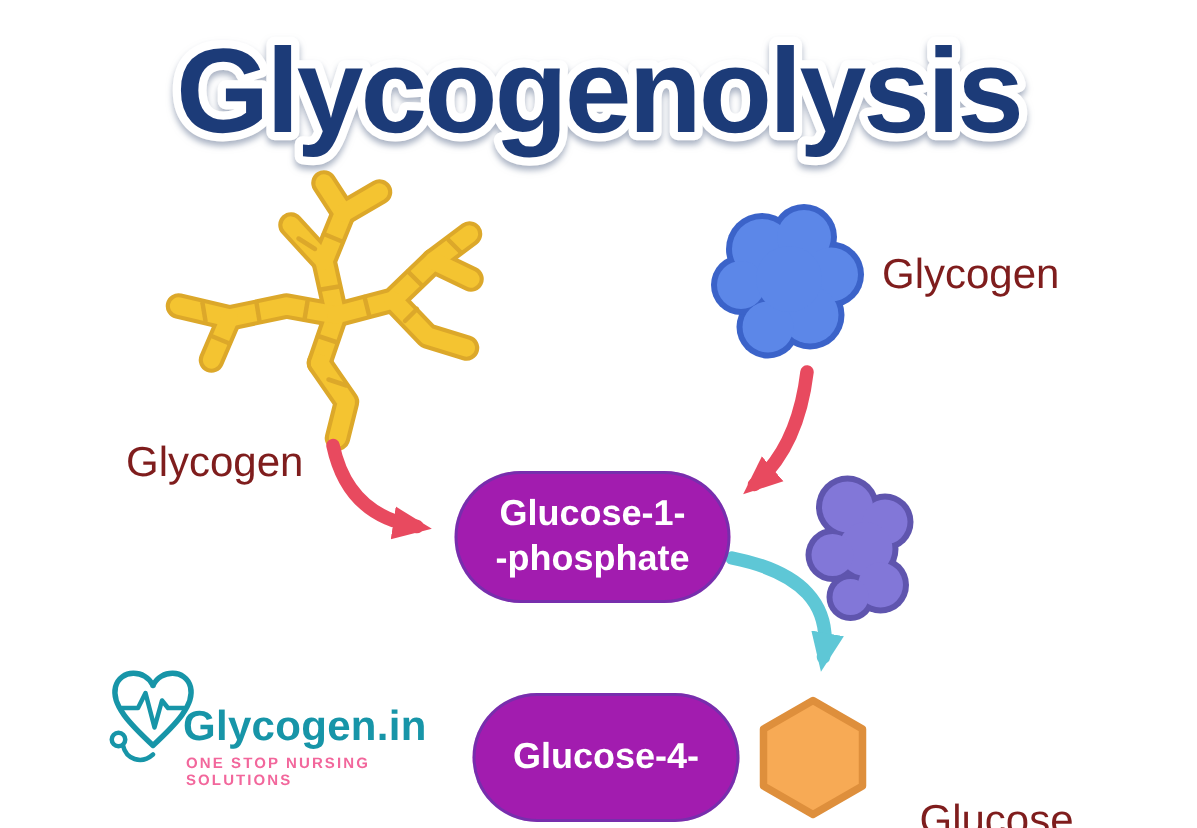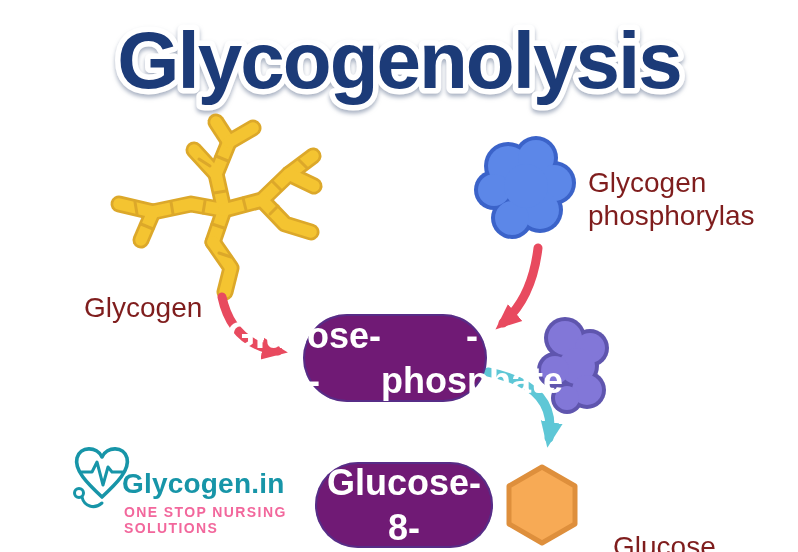--- a/index.html
+++ b/index.html
@@ -4,23 +4,23 @@
 <style>
   html,body { margin:0; padding:0; background:#ffffff; }
   #canvas {
     position:relative; width:798px; height:552px; overflow:hidden;
     background:#ffffff; font-family:"Liberation Sans", sans-serif;
   }
   #artwork { position:absolute; left:0; top:0; z-index:1; }
 
   .box {
     position:absolute; z-index:2;
-    background:#701a75; border-radius:46px; color:#ffffff;
-    display:flex; flex-direction:row; align-items:center; justify-content:center;
-    font-size:36px; font-weight:600; line-height:1.25; text-align:center;
+    background:#a21caf; border-radius:46px; color:#ffffff;
+    display:flex; flex-direction:column; align-items:center; justify-content:center;
+    font-size:24px; font-weight:600; line-height:1.25; text-align:center;
     box-shadow: inset 0 0 0 2px rgba(40,80,170,.35);
   }
   #box-g1p { left:303px; top:314px; width:184px; height:88px; }
   #box-g6p { left:315px; top:462px; width:178px; height:86px; }
 
   .label {
     position:absolute; z-index:2; color:#7f1d1d;
     font-size:28px; font-weight:500; line-height:1.18;
   }
   #label-glycogen  { left:84px;  top:291px; }
@@ -30,21 +30,21 @@
   .label span { display:block; }
 
   #logo { position:absolute; left:72px; top:436px; width:230px; height:100px; z-index:2; }
   #logo-heart { position:absolute; left:0; top:6px; }
   #logo-name {
     position:absolute; left:50px; top:32px;
     font-size:28px; font-weight:bold; color:#1795a8; letter-spacing:0.2px;
   }
   #logo-tagline {
     position:absolute; left:52px; top:68px;
-    font-size:14px; font-weight:bold; color:#f2679c; letter-spacing:1.4px;
+    font-size:10px; font-weight:bold; color:#f2679c; letter-spacing:1.4px;
   }
 </style>
 </head>
 <body>
 
 <div id="canvas">
 
   <svg id="artwork" width="798" height="552" viewBox="0 0 798 552">
     <defs>
       <filter id="titleShadow" x="-20%" y="-20%" width="140%" height="140%">
@@ -147,28 +147,27 @@
     <path d="M222,297 Q232,344 278,351" fill="none" stroke="#e84a5f" stroke-width="9" stroke-linecap="round" marker-end="url(#headRed)"></path>
     <path d="M538,248 Q532,298 503,323" fill="none" stroke="#e84a5f" stroke-width="9" stroke-linecap="round" marker-end="url(#headRed)"></path>
     <path d="M488,372 Q558,386 549,438" fill="none" stroke="#5ec7d6" stroke-width="9" stroke-linecap="round" marker-end="url(#headTeal)"></path>
   </svg>
 
   <div class="box" id="box-g1p">
     <span>Glucose-1-</span>
     <span>-phosphate</span>
   </div>
   <div class="box" id="box-g6p">
-    <span>Glucose-8-</span>
+    <span>Glucose-4-</span>
   </div>
 
   <div class="label" id="label-glycogen">Glycogen</div>
 
   <div class="label" id="label-enzyme1">
     <span>Glycogen</span>
-    <span>phosphorylas</span>
   </div>
 
   <div class="label" id="label-enzyme2">
   </div>
 
   <div class="label" id="label-glucose">Glucose</div>
 
   <div id="logo">
     <svg id="logo-heart" width="62" height="72" viewBox="0 0 62 72">
       <path d="M30,15 C25,4 8,4 5,16 C2,28 15,41 30,55 C45,41 58,28 55,16 C52,4 35,4 30,15" fill="none" stroke="#1795a8" stroke-width="3.6" stroke-linecap="round" stroke-linejoin="round"></path>

